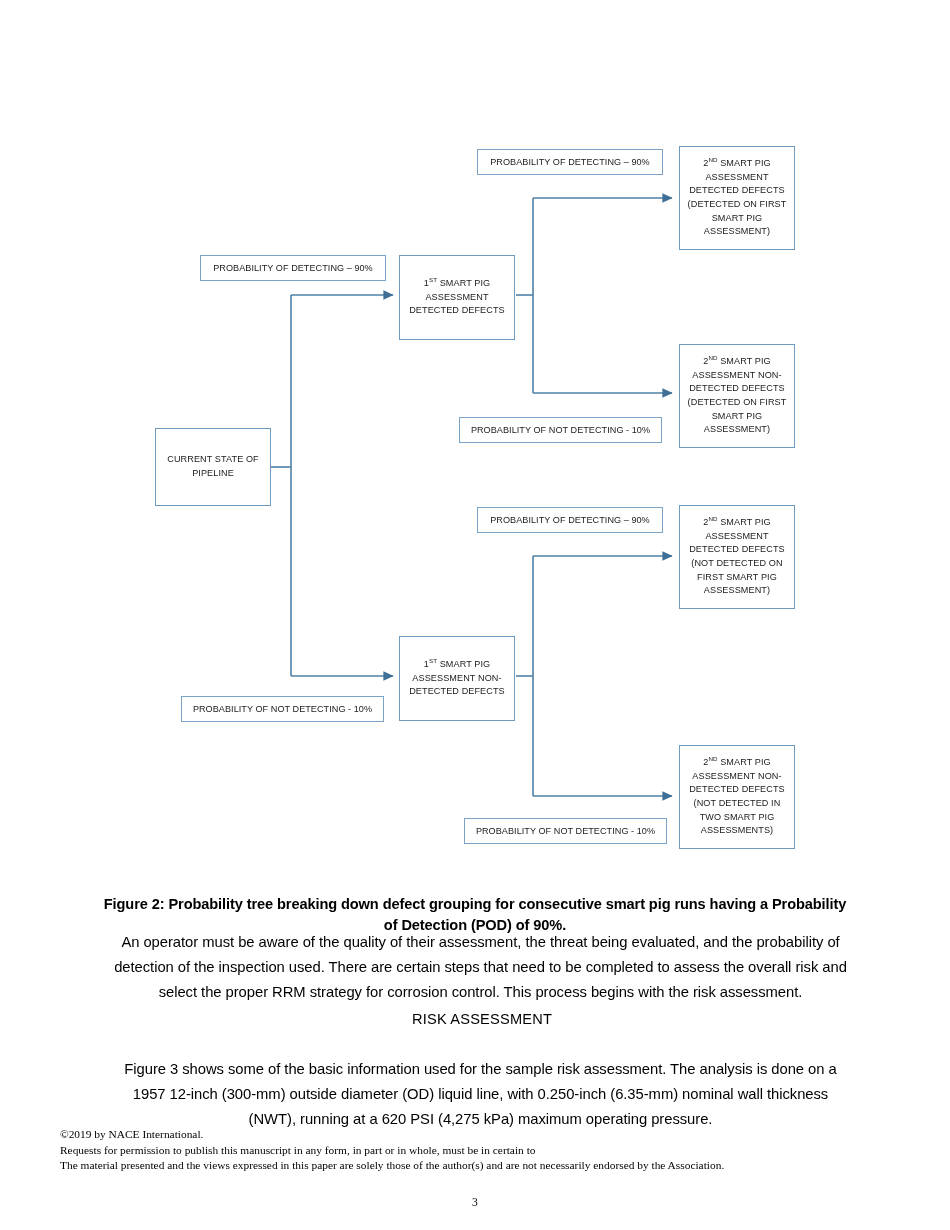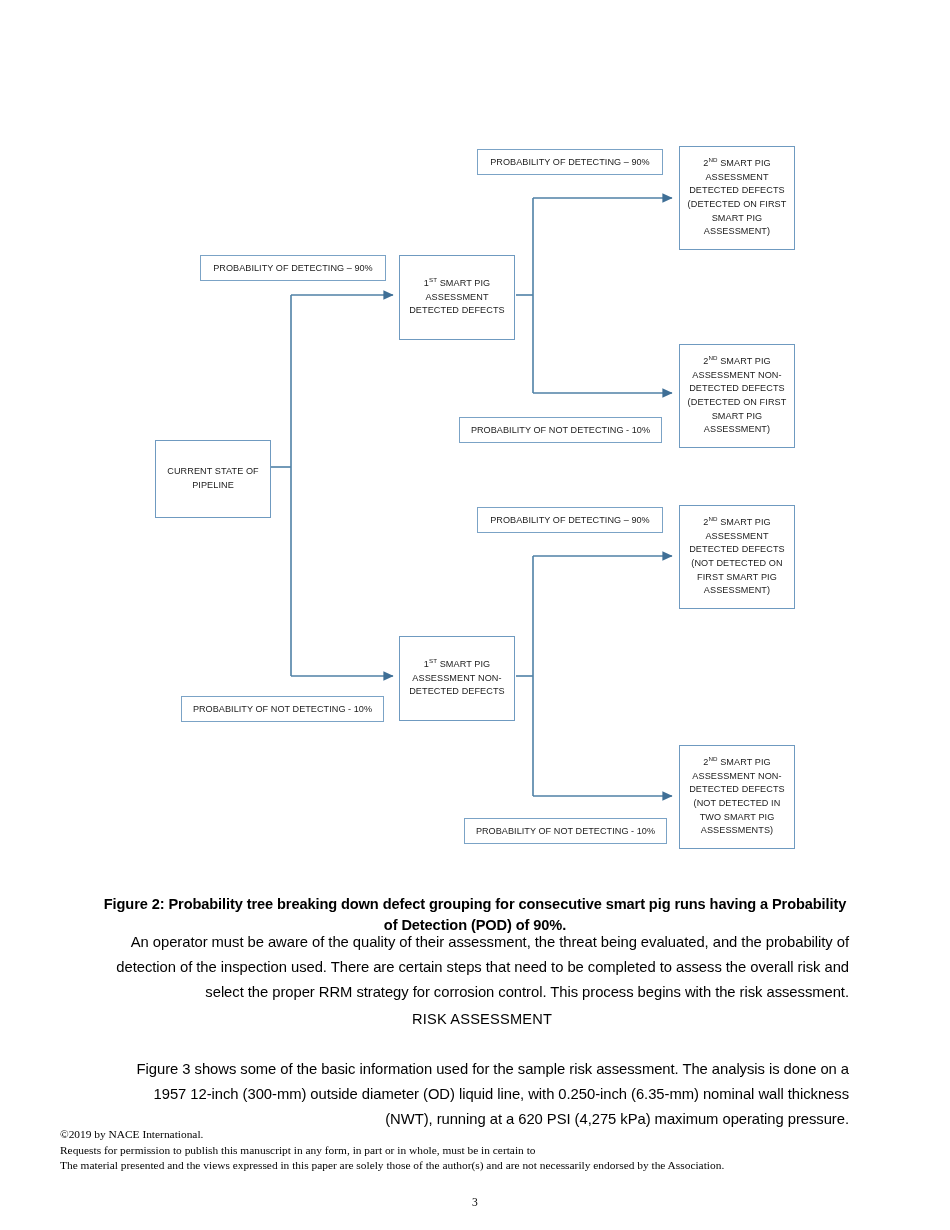--- a/index.html
+++ b/index.html
@@ -84,21 +84,21 @@
     margin-top: 35px;
   }
 
   
   .body-par {
     position: absolute;
     left: 112px;
     width: 737px;
     font-size: 14.8px;
     line-height: 25.2px;
-    text-align: right;
+    text-align: center;
     letter-spacing: -0.05px;
   }
   #par1 { top: 915px; }
   #par2 { top: 1042px; }
 
   .section-head {
     position: absolute;
     left: 107px;
     top: 1011px;
     width: 750px;
@@ -165,21 +165,21 @@
   <div class="label-box" style="left:200px; top:255px; width:186px; height:26px;">PROBABILITY OF DETECTING – 90%</div>
 
   <div class="label-box" style="left:459px; top:417px; width:203px; height:26px;">PROBABILITY OF NOT DETECTING - 10%</div>
 
   <div class="label-box" style="left:477px; top:507px; width:186px; height:26px;">PROBABILITY OF DETECTING – 90%</div>
 
   <div class="label-box" style="left:181px; top:696px; width:203px; height:26px;">PROBABILITY OF NOT DETECTING - 10%</div>
 
   <div class="label-box" style="left:464px; top:818px; width:203px; height:26px;">PROBABILITY OF NOT DETECTING - 10%</div>
 
-  <div class="node" style="left:155px; top:428px; width:116px; height:78px;margin-top:12px;">
+  <div class="node" style="left:155px; top:428px; width:116px; height:78px;">
     <div>
       <span class="txt">CURRENT STATE OF</span>
       <span class="txt">PIPELINE</span>
     </div>
   </div>
 
   <div class="node" style="left:399px; top:255px; width:116px; height:85px;">
     <div>
       <span class="txt"><span>1</span><sup>ST</sup><span> SMART PIG</span></span>
       <span class="txt">ASSESSMENT</span>

